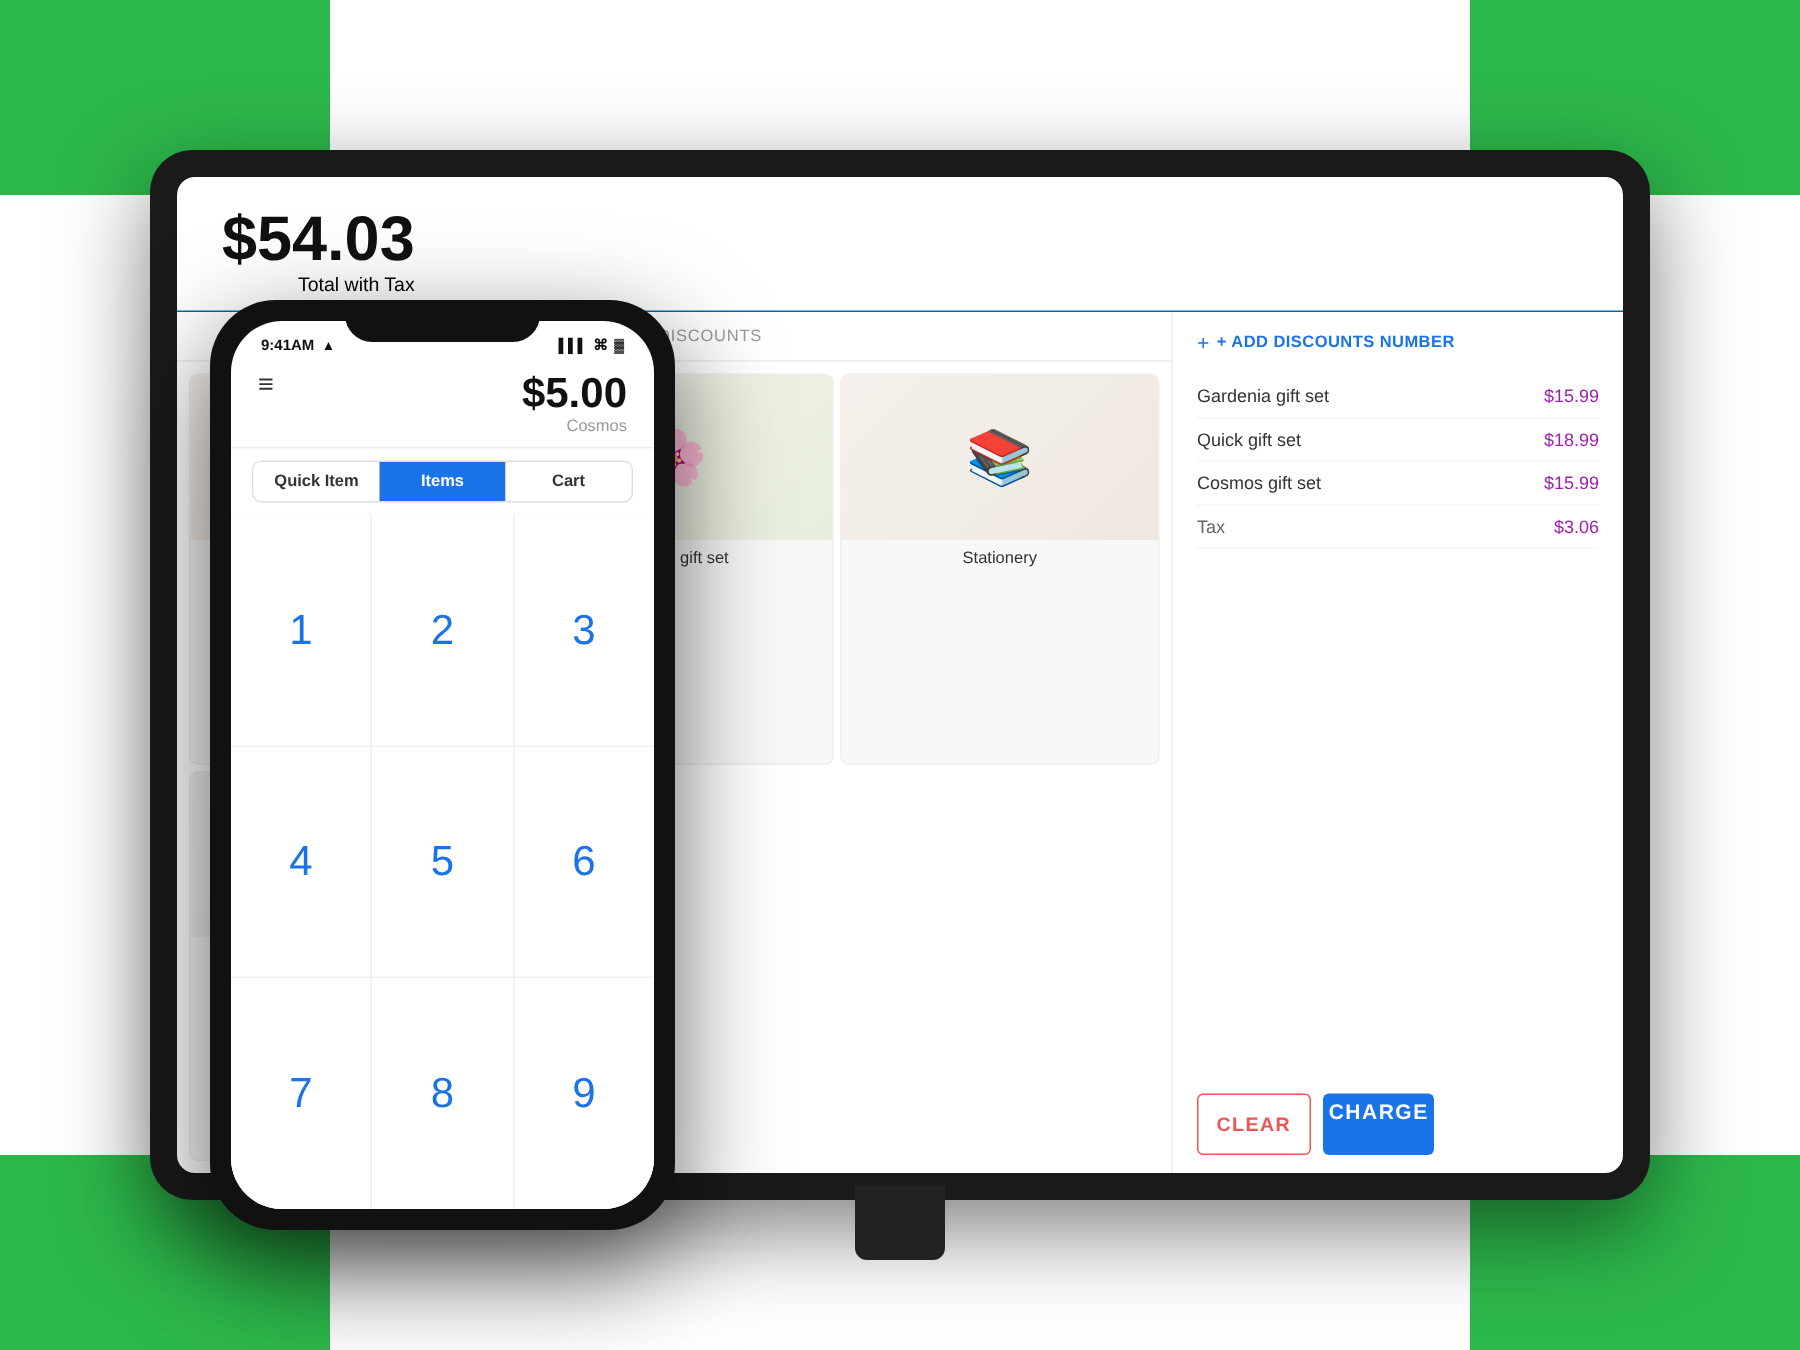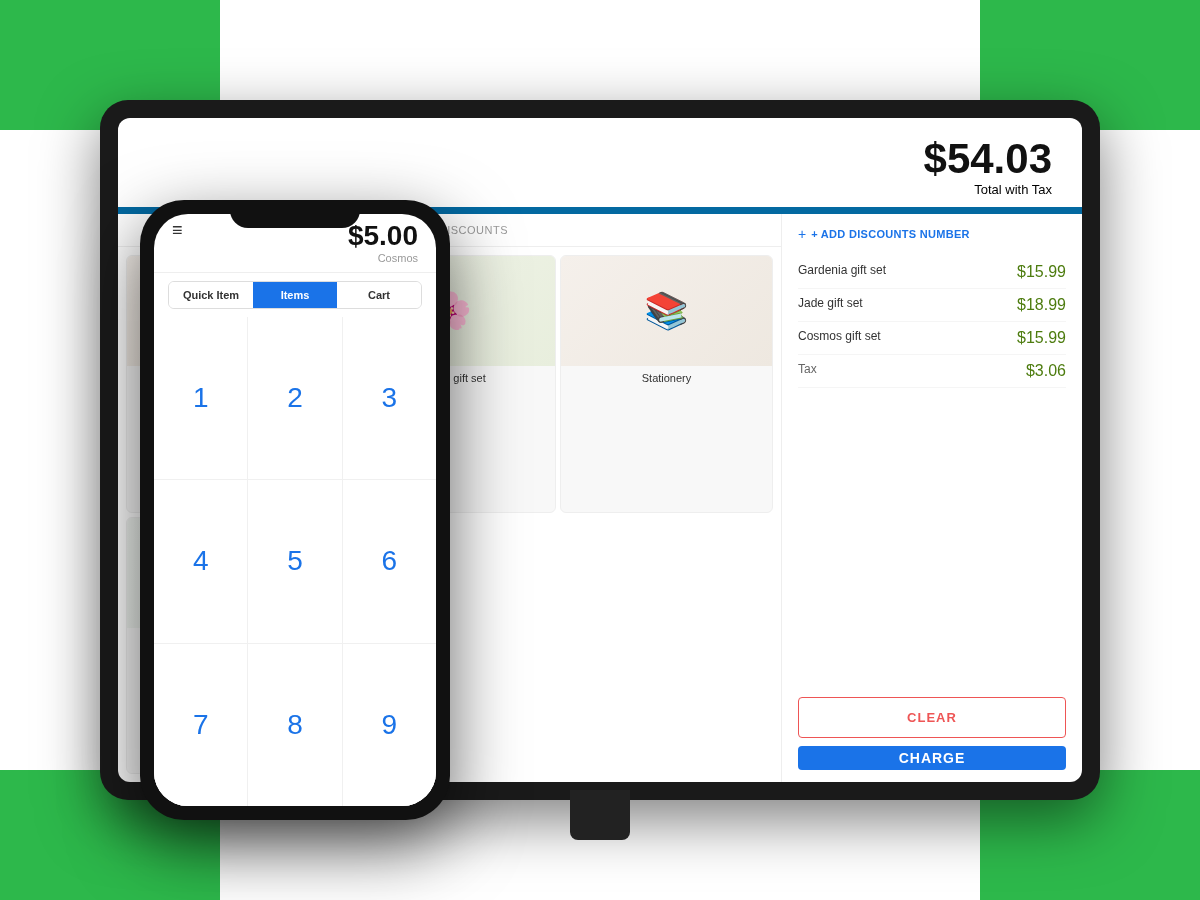--- a/index.html
+++ b/index.html
@@ -74,24 +74,24 @@
       transform: translateX(-50%);
       width: 60px;
       height: 50px;
       background: #222;
       border-radius: 0 0 8px 8px;
     }
 
     
     .tablet-header {
       display: flex;
-      justify-content: flex-end;
+      justify-content: flex-start;
       align-items: flex-start;
       padding: 20px 30px 10px;
-      border-bottom: 7px solid #0369a1;
+      border-bottom: 1px solid #0369a1;
     }
 
     .total-display {
       text-align: right;
     }
 
     .total-amount {
       font-size: 42px;
       font-weight: 700;
       color: #111;
@@ -260,33 +260,33 @@
       padding: 7px 0;
       border-bottom: 1px solid #f5f5f5;
     }
 
     .cart-item-name {
       font-size: 12px;
       color: #333;
     }
 
     .cart-item-price {
-      font-size: 16px;
-      color: #4d7c0f;
+      font-size: 12px;
+      color: #a21caf;
       font-weight: 500;
     }
 
     .cart-row.tax .cart-item-name {
       color: #666;
     }
 
     .cart-buttons {
       margin-top: 12px;
       display: flex;
-      flex-direction: column;
+      flex-direction: row;
       gap: 8px;
     }
 
     .btn-clear {
       padding: 12px;
       border: 1.5px solid #e55;
       background: #fff;
       color: #e55;
       font-size: 13px;
       font-weight: 700;
@@ -498,21 +498,21 @@
           <span class="add-ref-icon">+</span>
           <span class="add-ref-text">+ ADD DISCOUNTS NUMBER</span>
         </div>
 
         <div class="cart-items">
           <div class="cart-row">
             <span class="cart-item-name">Gardenia gift set</span>
             <span class="cart-item-price">$15.99</span>
           </div>
           <div class="cart-row">
-            <span class="cart-item-name">Jade gift set</span>
+            <span class="cart-item-name">Quick gift set</span>
             <span class="cart-item-price">$18.99</span>
           </div>
           <div class="cart-row">
             <span class="cart-item-name">Cosmos gift set</span>
             <span class="cart-item-price">$15.99</span>
           </div>
           <div class="cart-row tax">
             <span class="cart-item-name">Tax</span>
             <span class="cart-item-price">$3.06</span>
           </div>
@@ -526,20 +526,31 @@
 
     </div>
   </div>
   <div class="tablet-stand"></div>
 </div>
 
 <div class="phone-wrapper">
   <div class="phone-notch"></div>
   <div class="phone-screen">
 
+    <div class="phone-status-bar">
+      <div class="phone-status-left">
+        <span>9:41AM</span>
+        <span style="font-size:9px; margin-left:2px;">▲</span>
+      </div>
+      <div class="phone-status-right">
+        <span style="font-size:9px;">▌▌▌</span>
+        <span style="font-size:10px;">⌘</span>
+        <span style="font-size:9px;">▓</span>
+      </div>
+    </div>
 
     <div class="phone-header">
       <div class="phone-menu-icon">≡</div>
       <div class="phone-total">
         <div class="phone-total-amount">$5.00</div>
         <div class="phone-total-label">Cosmos</div>
       </div>
     </div>
 
     <div class="phone-tabs">

